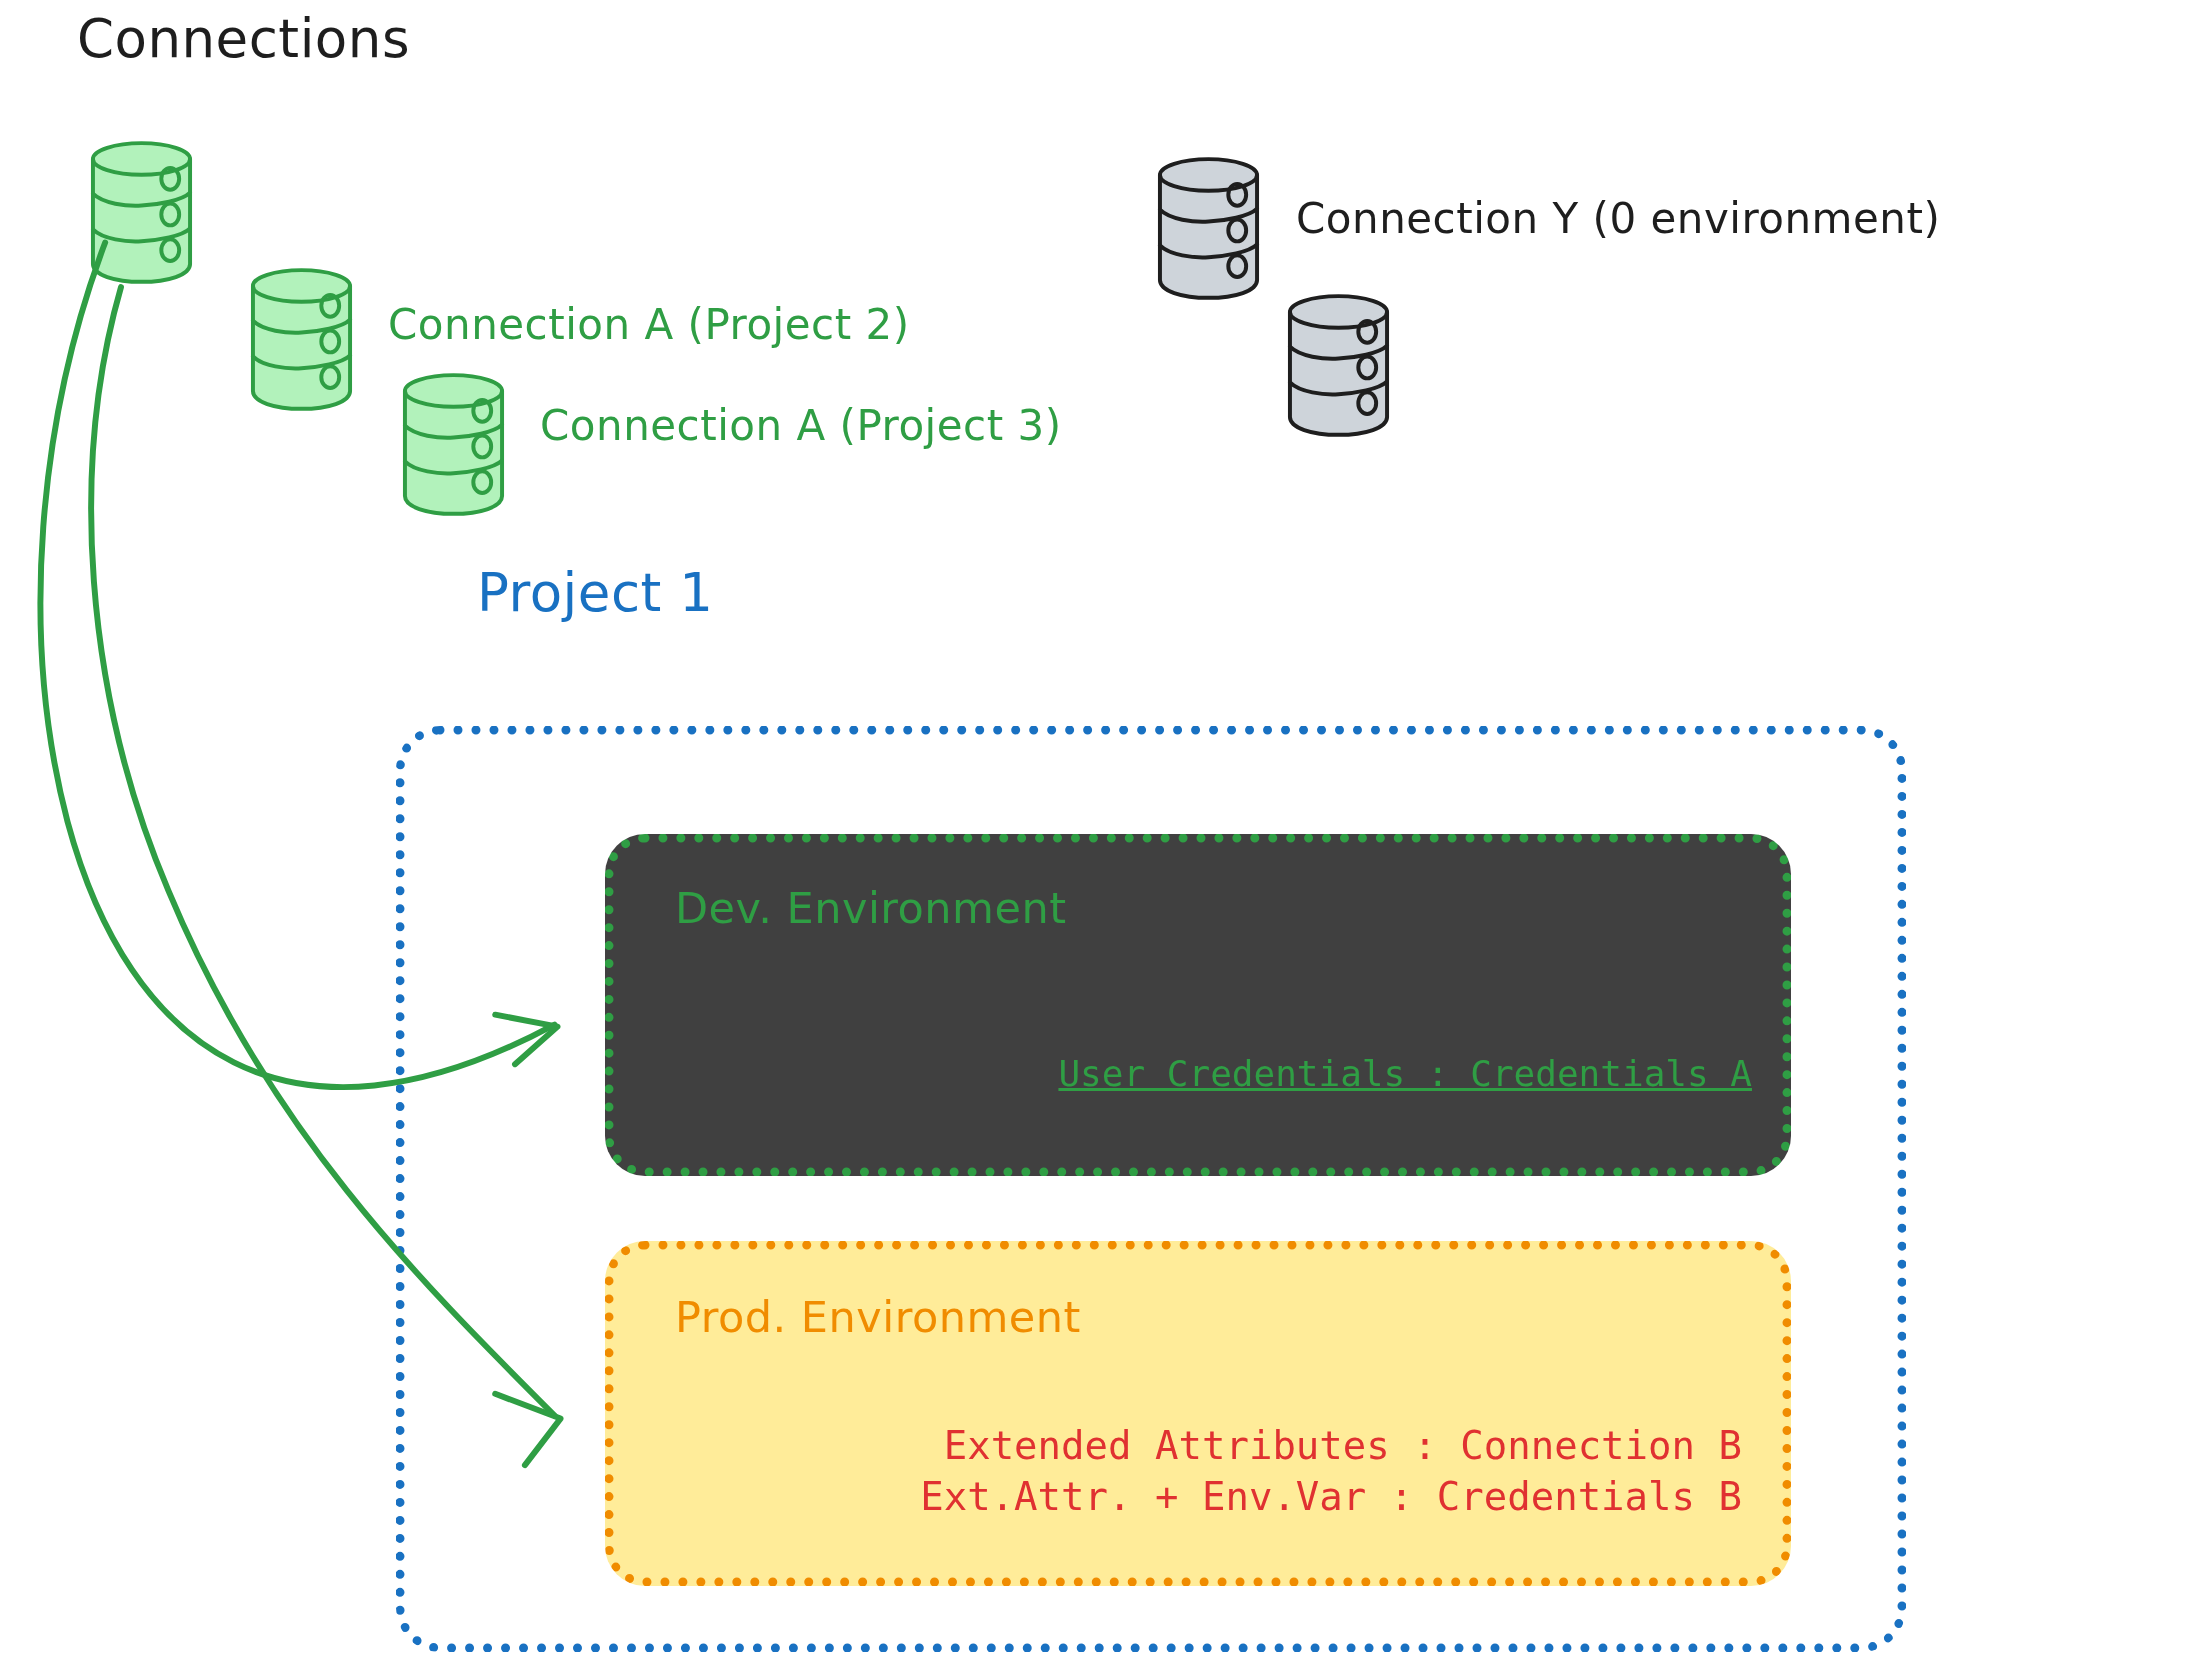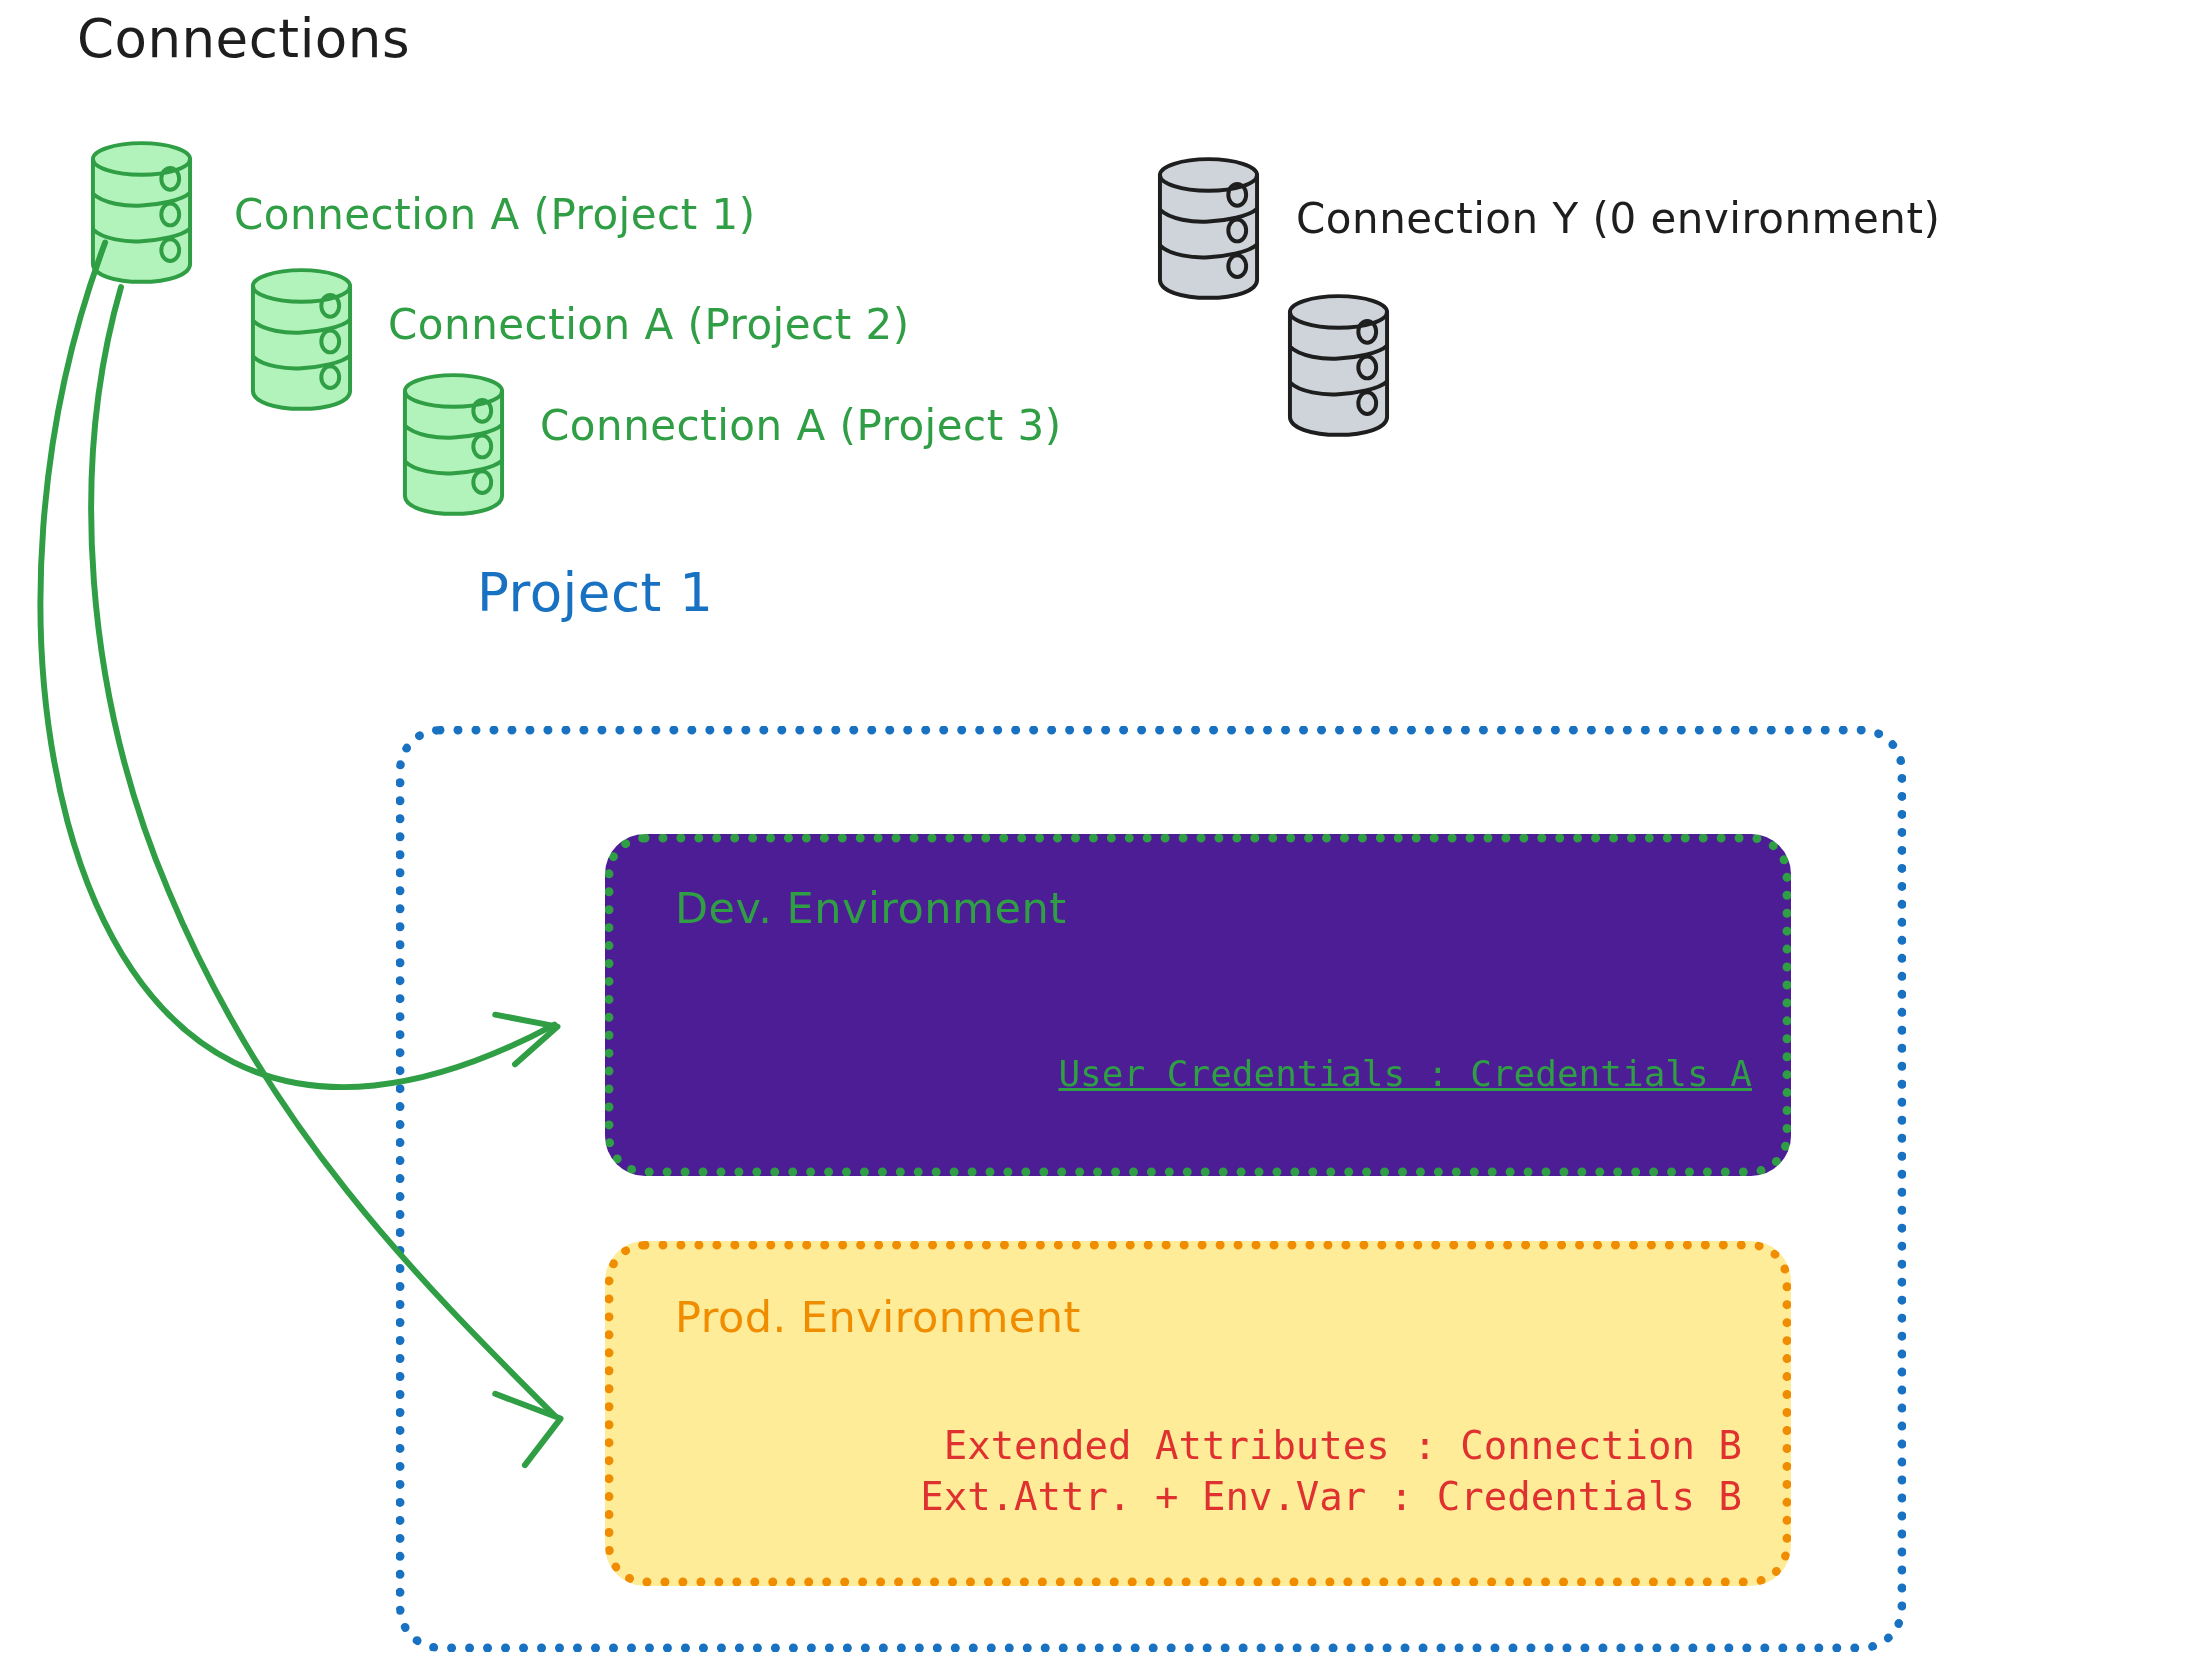--- a/index.html
+++ b/index.html
@@ -72,21 +72,21 @@
   .env-box {
     position: absolute;
     box-sizing: border-box;
     border-radius: 40px;
   }
   #dev-box {
     left: 605px;
     top: 834px;
     width: 1186px;
     height: 342px;
-    background: #4c1d95;
+    background: #404040;
     border: 9px dotted #2f9e44;
   }
   #prod-box {
     left: 605px;
     top: 1241px;
     width: 1186px;
     height: 345px;
     background: #ffec99;
     border: 9px dotted #f08c00;
   }
@@ -204,21 +204,20 @@
       <path d="M6 22 L6 128 C6 139 28 146 55 146 C82 146 104 139 104 128 L104 22 Z"></path>
       <ellipse cx="55" cy="22" rx="49" ry="16"></ellipse>
       <path d="M6 57 C16 67 40 70 55 69 C72 68 96 64 104 56" fill="none"></path>
       <path d="M6 93 C16 103 40 106 55 105 C72 104 96 100 104 92" fill="none"></path>
       <ellipse cx="84" cy="42" rx="9" ry="11" fill="none"></ellipse>
       <ellipse cx="84" cy="78" rx="9" ry="11" fill="none"></ellipse>
       <ellipse cx="84" cy="114" rx="9" ry="11" fill="none"></ellipse>
     </g>
   </svg>
 
-  <div class="conn-label green hand" style="left:234px; top:190px;">Connection A (Project 1)</div>
 
   <div class="conn-label green hand" style="left:364px; top:300px;margin-left:24px;">Connection A (Project 2)</div>
 
   <div class="conn-label green hand" style="left:540px; top:401px;">Connection A (Project 3)</div>
 
   <div class="conn-label black hand" style="left:1296px; top:194px;">Connection Y (0 environment)</div>
 
 
   <div id="project-box"></div>
 

